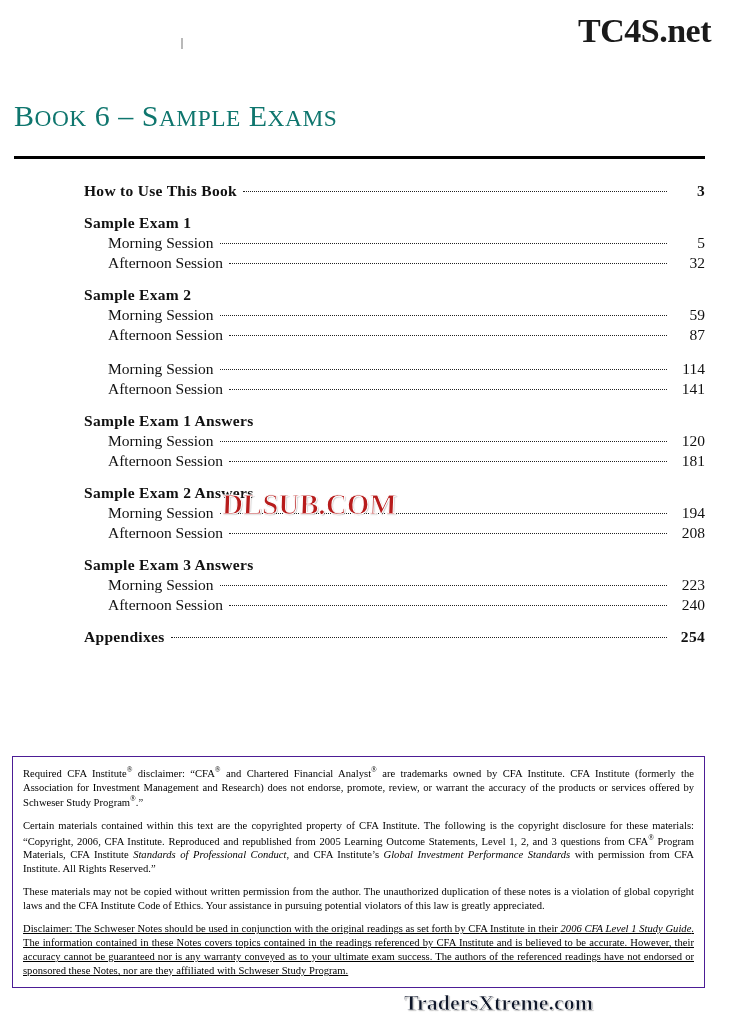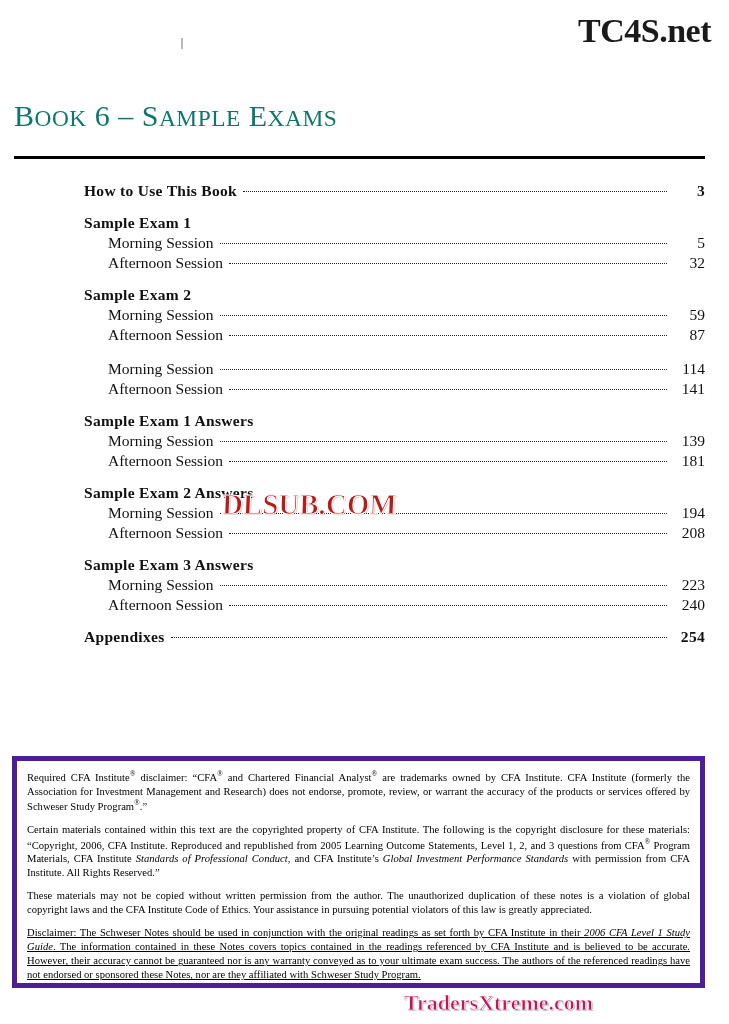--- a/index.html
+++ b/index.html
@@ -43,21 +43,21 @@
     transform: skewX(-2deg);
     text-shadow: 1px 1px 1px rgba(0,0,0,0.25);
   }
   .wm-traders {
     position: absolute;
     left: 404px;
     top: 990px;
     font-family: "Liberation Serif", serif;
     font-weight: bold;
     font-size: 22px;
-    color: #be185d;
+    color: #0f172a;
     -webkit-text-stroke: 0.6px #ffffff;
     text-shadow: 1px 1px 1px rgba(0,0,0,0.3);
   }
   .speck {
     position: absolute;
     left: 181px;
     top: 38px;
     width: 2px;
     height: 11px;
     background: #b9b9b9;
@@ -123,21 +123,21 @@
   .toc-row.head .pagenum { font-weight: bold; }
   .grp-gap { height: 14px; }
   .sub-gap { height: 2px; }
 
   
   .disclaimer {
     position: absolute;
     left: 12px;
     right: 24px;
     top: 756px;
-    border: 5px solid #4c1d95;
+    border: 1px solid #4c1d95;
     padding: 8px 10px 6px 10px;
     font-family: "Liberation Serif", serif;
     font-size: 10.6px;
     line-height: 1.32;
     text-align: justify;
     color: #000;
     height: 232px;
     overflow: hidden;
     box-sizing: border-box;
   }
@@ -214,21 +214,21 @@
         <span class="pagenum">141</span>
       </div>
       <div class="grp-gap"></div>
       <div class="toc-row head">
         <span class="label">Sample Exam 1 Answers</span>
       </div>
       <div class="sub-gap"></div>
       <div class="toc-row sub">
         <span class="label">Morning Session</span>
         <span class="leader"></span>
-        <span class="pagenum">139</span>
+        <span class="pagenum">120</span>
       </div>
       <div class="sub-gap"></div>
       <div class="toc-row sub">
         <span class="label">Afternoon Session</span>
         <span class="leader"></span>
         <span class="pagenum">181</span>
       </div>
       <div class="grp-gap"></div>
       <div class="toc-row head">
         <span class="label">Sample Exam 2 Answers</span>

